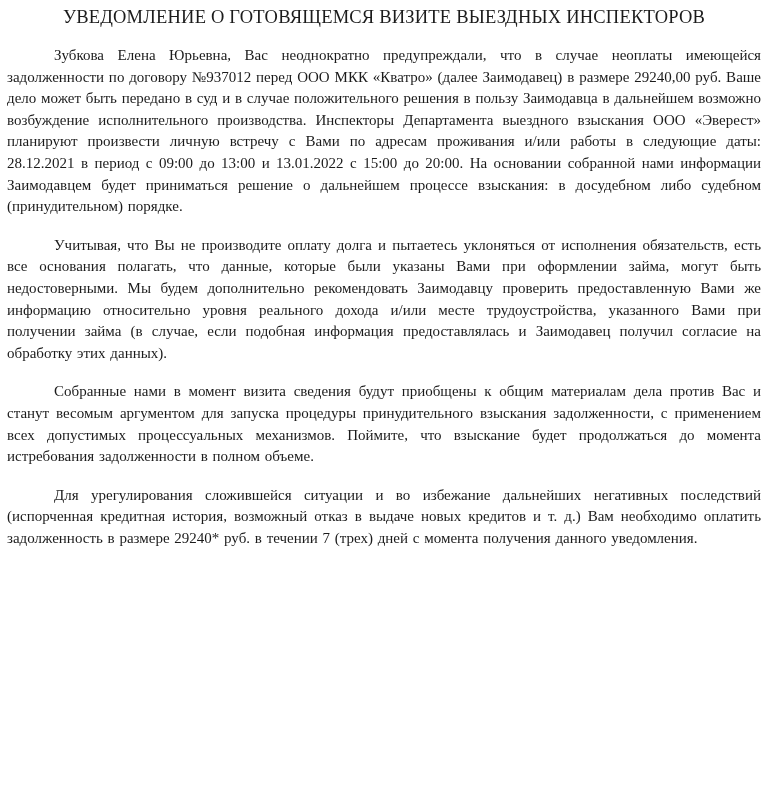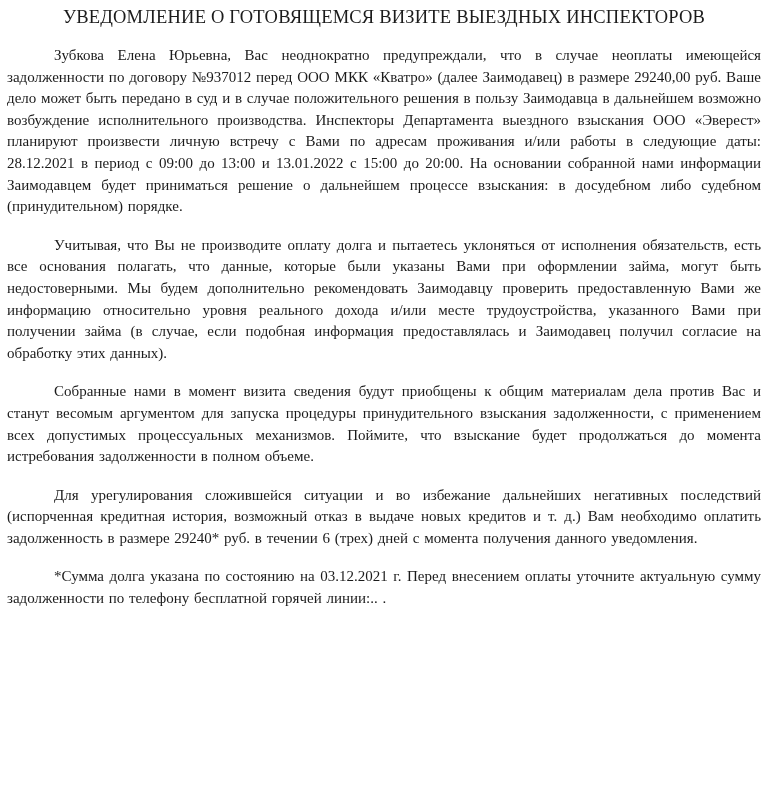--- a/index.html
+++ b/index.html
@@ -44,18 +44,17 @@
 
 <div class="document">
   <h1 class="doc-title">УВЕДОМЛЕНИЕ О ГОТОВЯЩЕМСЯ ВИЗИТЕ ВЫЕЗДНЫХ ИНСПЕКТОРОВ</h1>
 
   <p class="doc-paragraph">Зубкова Елена Юрьевна, Вас неоднократно предупреждали, что в случае неоплаты имеющейся задолженности по договору №937012 перед ООО МКК «Кватро» (далее Заимодавец) в размере 29240,00 руб. Ваше дело может быть передано в суд и в случае положительного решения в пользу Заимодавца в дальнейшем возможно возбуждение исполнительного производства. Инспекторы Департамента выездного взыскания ООО «Эверест» планируют произвести личную встречу с Вами по адресам проживания и/или работы в следующие даты: 28.12.2021 в период с 09:00 до 13:00 и 13.01.2022 с 15:00 до 20:00. На основании собранной нами информации Заимодавцем будет приниматься решение о дальнейшем процессе взыскания: в досудебном либо судебном (принудительном) порядке.</p>
 
   <p class="doc-paragraph">Учитывая, что Вы не производите оплату долга и пытаетесь уклоняться от исполнения обязательств, есть все основания полагать, что данные, которые были указаны Вами при оформлении займа, могут быть недостоверными. Мы будем дополнительно рекомендовать Заимодавцу проверить предоставленную Вами же информацию относительно уровня реального дохода и/или месте трудоустройства, указанного Вами при получении займа (в случае, если подобная информация предоставлялась и Заимодавец получил согласие на обработку этих данных).</p>
 
   <p class="doc-paragraph">Собранные нами в момент визита сведения будут приобщены к общим материалам дела против Вас и станут весомым аргументом для запуска процедуры принудительного взыскания задолженности, с применением всех допустимых процессуальных механизмов. Поймите, что взыскание будет продолжаться до момента истребования задолженности в полном объеме.</p>
 
-  <p class="doc-paragraph">Для урегулирования сложившейся ситуации и во избежание дальнейших негативных последствий (испорченная кредитная история, возможный отказ в выдаче новых кредитов и т. д.) Вам необходимо оплатить задолженность в размере 29240* руб. в течении 6 (трех) дней с момента получения данного уведомления.</p>
+  <p class="doc-paragraph">Для урегулирования сложившейся ситуации и во избежание дальнейших негативных последствий (испорченная кредитная история, возможный отказ в выдаче новых кредитов и т. д.) Вам необходимо оплатить задолженность в размере 29240* руб. в течении 7 (трех) дней с момента получения данного уведомления.</p>
 
 
-  <p class="doc-paragraph">*Сумма долга указана по состоянию на 03.12.2021 г. Перед внесением оплаты уточните актуальную сумму задолженности по телефону бесплатной горячей линии:.. .</p>
 
 </div>
 
 </body></html>

